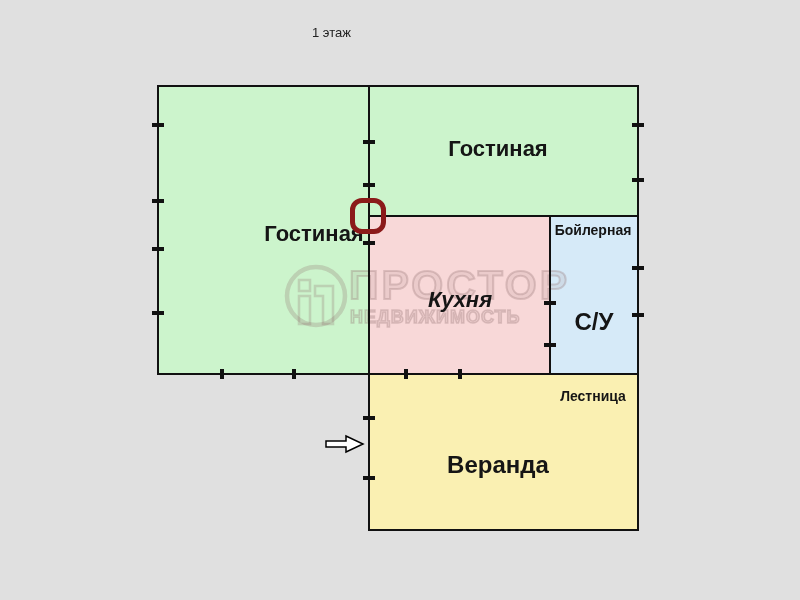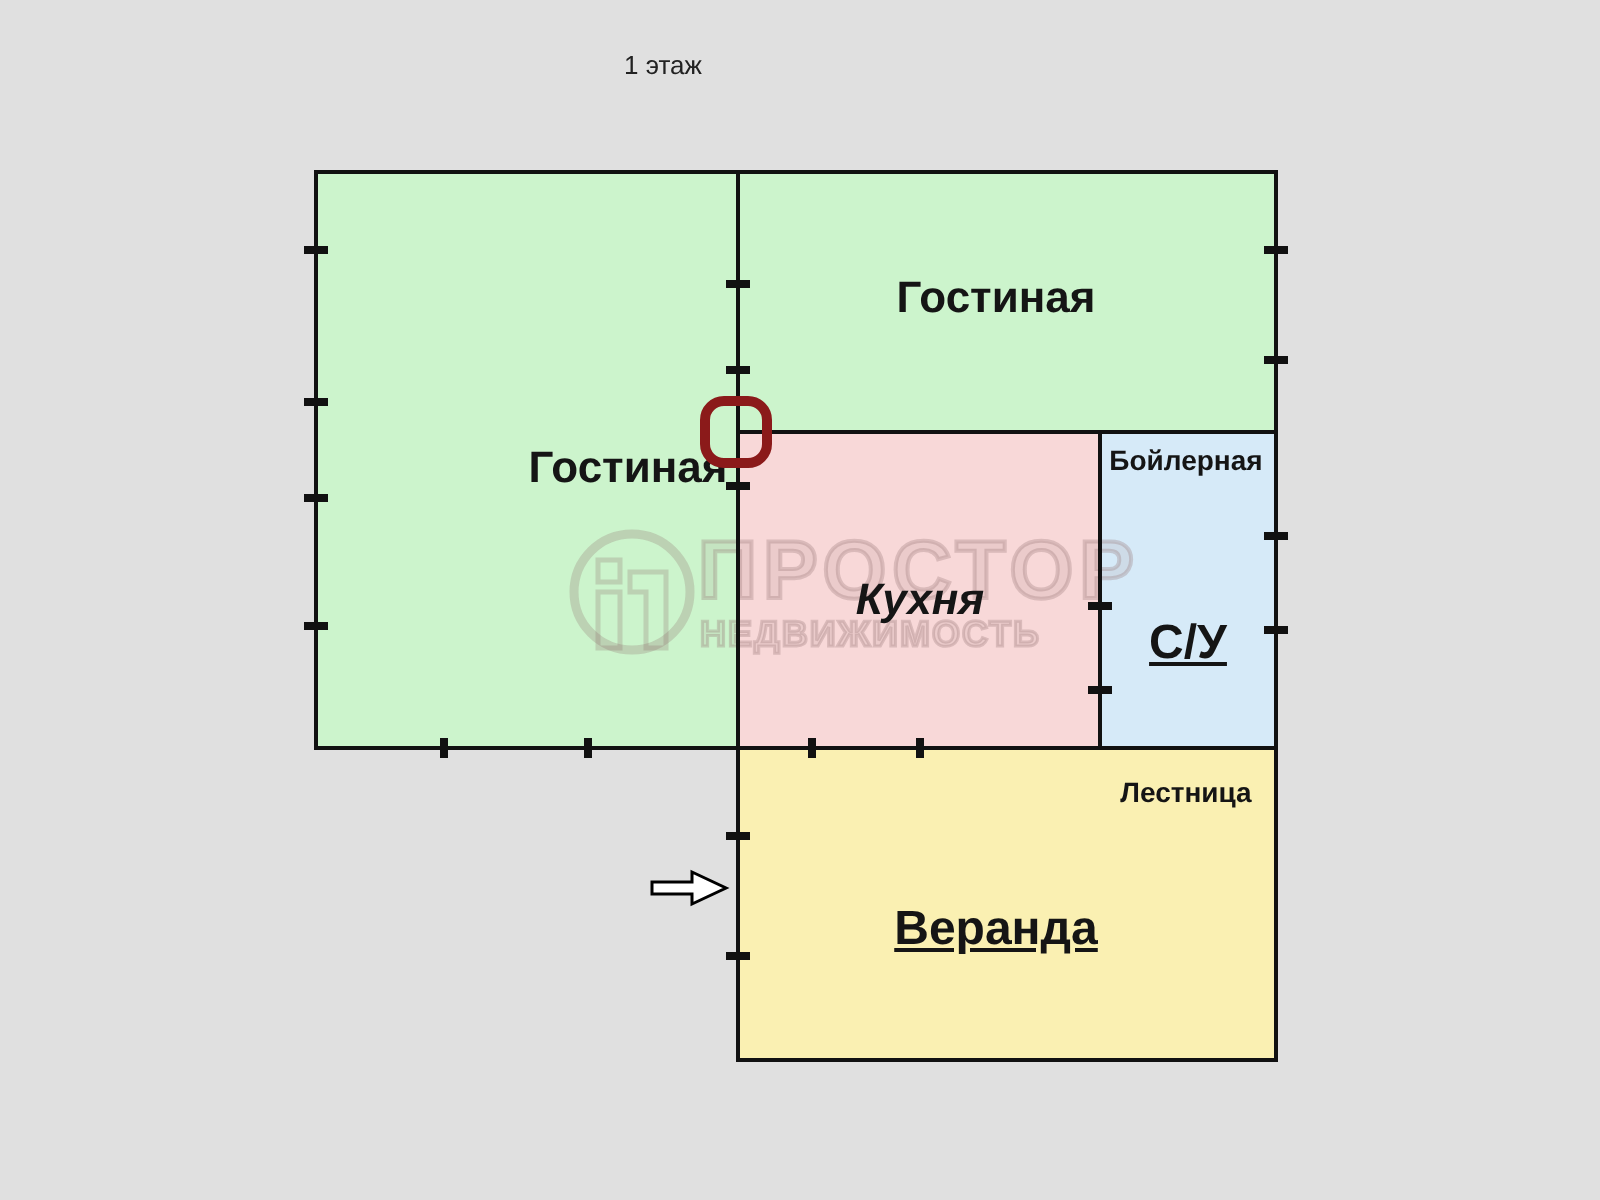--- a/index.html
+++ b/index.html
@@ -12,21 +12,21 @@
   .room{position:absolute;}
   .wall{position:absolute;background:#111;}
   .tick{position:absolute;background:#111;}
   .tick.h{width:12px;height:4px;}
   .tick.v{width:4px;height:10px;}
   .room-label{
     position:absolute;transform:translate(-50%,-50%);
     font-weight:bold;color:#151515;white-space:nowrap;line-height:1;
   }
   .lbl-big{font-size:22px;}
-  .lbl-bigger{font-size:24px;text-decoration:underline;}
+  .lbl-bigger{font-size:24px;}
   .lbl-small{font-size:14px;}
   #floor-title{
     position:absolute;left:312px;top:25px;width:120px;
     font-size:13px;color:#222;
   }
   
   .wm-text{
     position:absolute;font-weight:bold;white-space:nowrap;
     color:rgba(150,115,115,0.12);
     -webkit-text-stroke:2px rgba(150,115,115,0.30);

